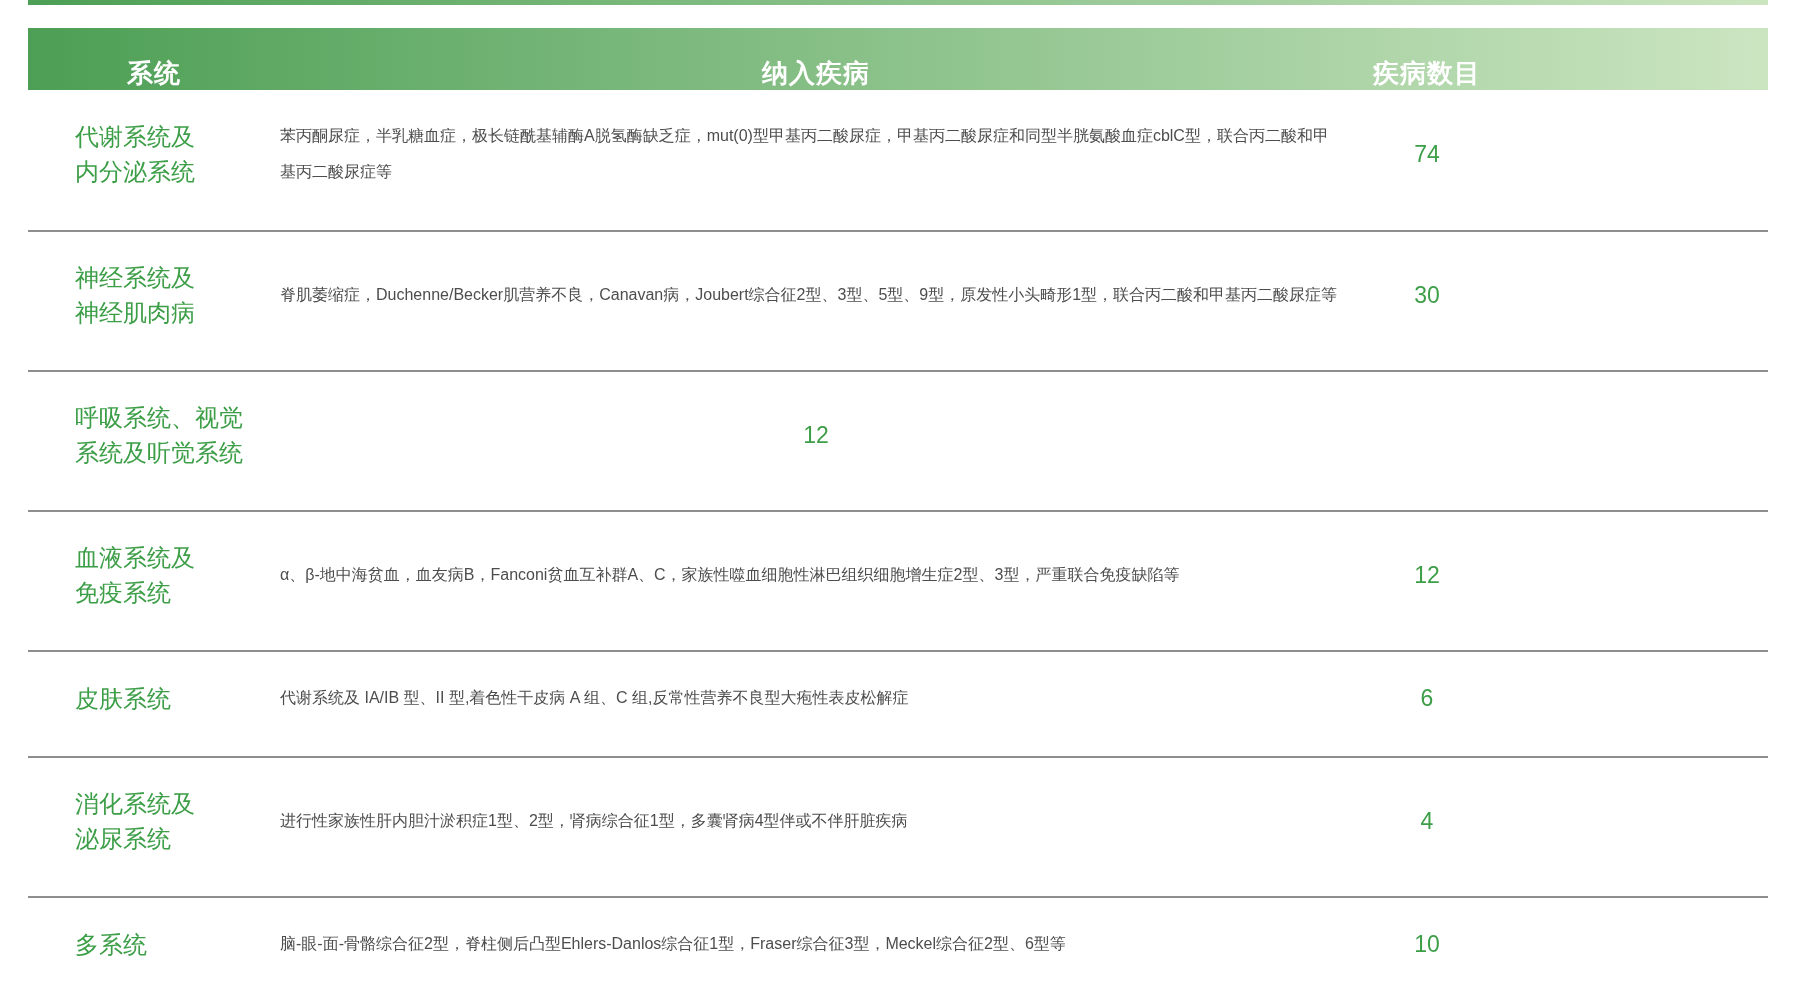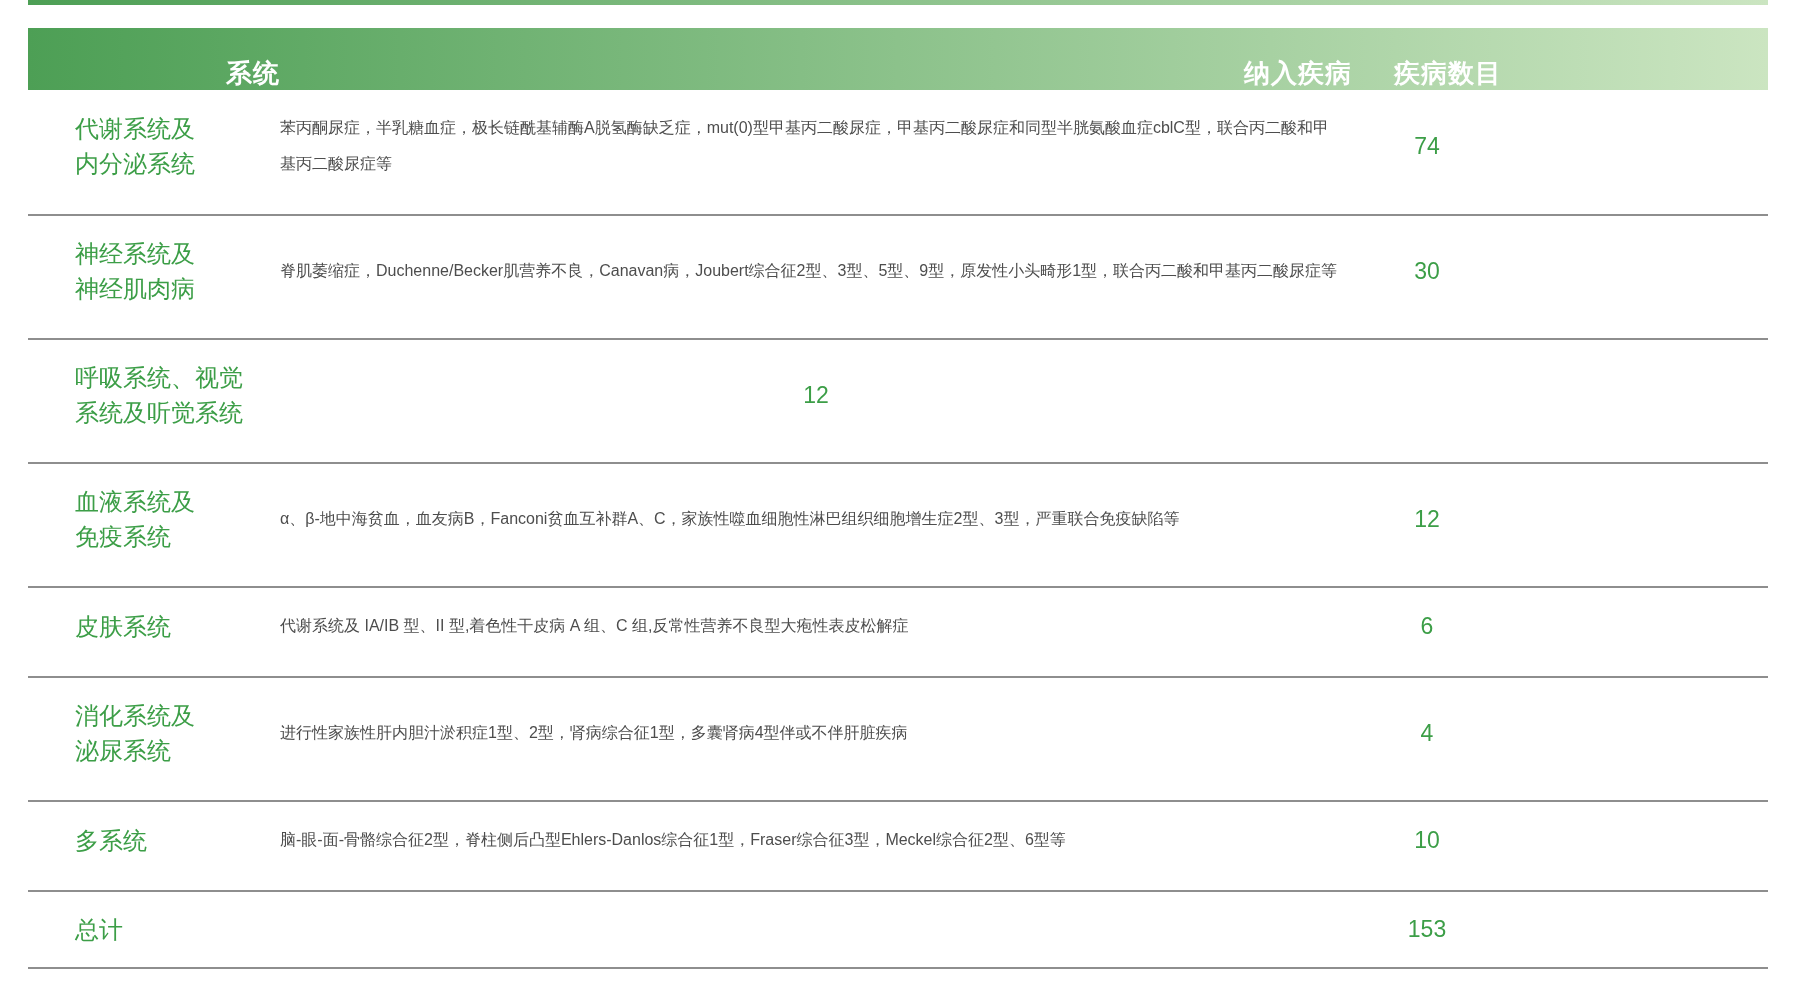--- a/index.html
+++ b/index.html
@@ -36,25 +36,25 @@
   }
   .thead {
     margin-top: 23px;
     height: 62px;
     background: linear-gradient(90deg, var(--header-from), var(--header-to));
     color: #ffffff;
     font-size: 26px;
     font-weight: bold;
     align-items: center;
   }
-  .thead .hc { text-align: right; letter-spacing: 1px; margin-top: 28px; }
+  .thead .hc { text-align: center; letter-spacing: 1px; margin-top: 28px; }
   .tbody { border-bottom: 2px solid var(--separator); }
   .row {
     align-items: center;
-    padding: 20px 0;
+    padding: 28px 0;
     min-height: 66px;
   }
   .row + .row { border-top: 2px solid var(--separator); margin-top: 12px; }
   .sys {
     color: var(--green-text);
     font-size: 24px;
     line-height: 35px;
     padding-left: 47px;
     white-space: pre-line;
   }

